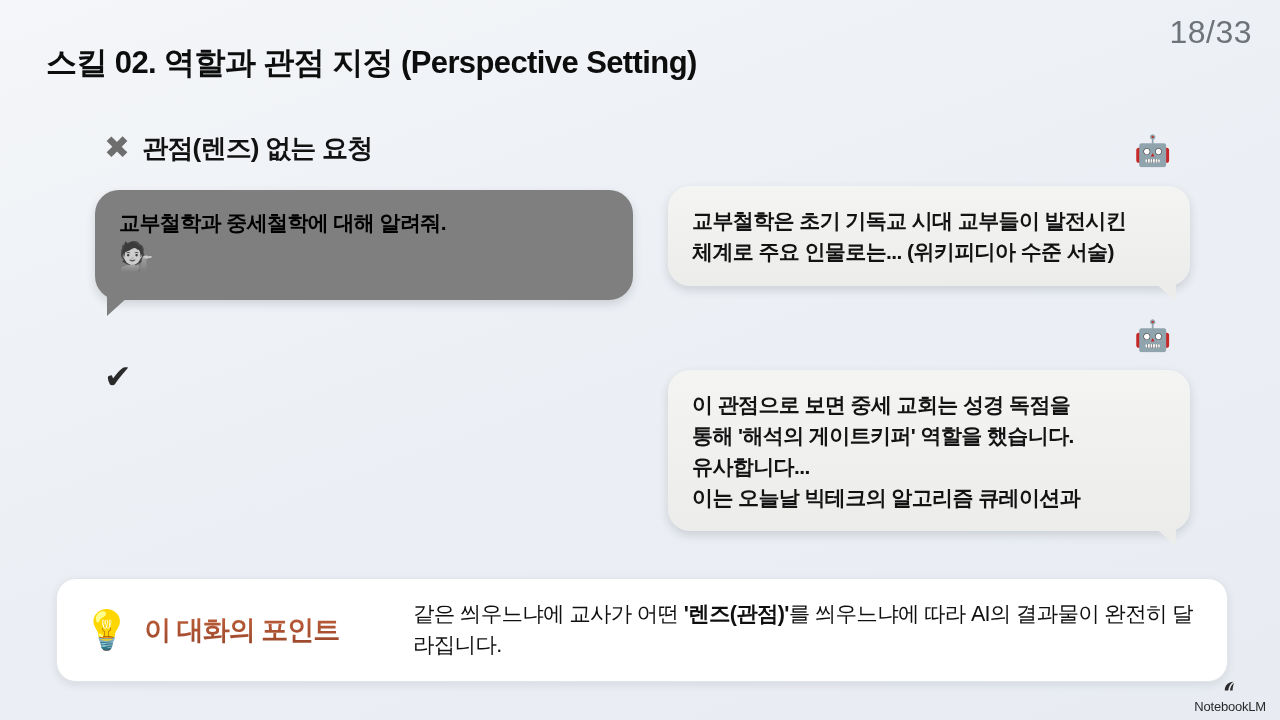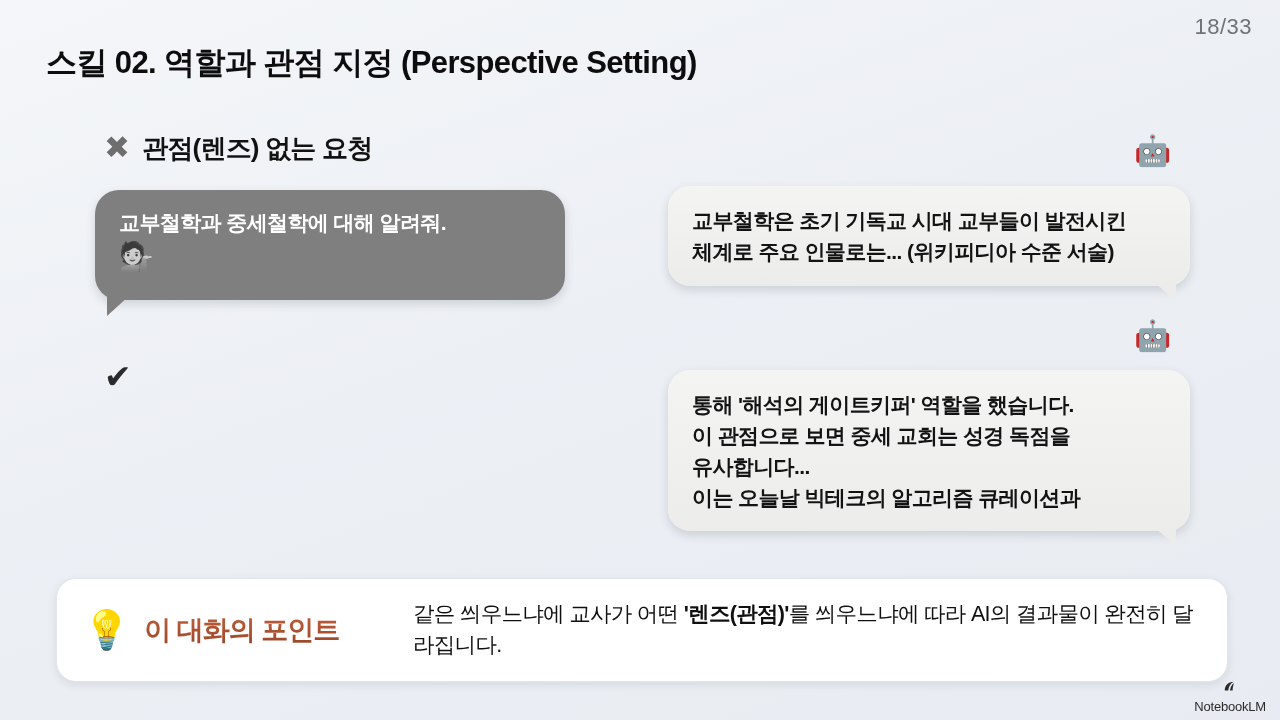--- a/index.html
+++ b/index.html
@@ -22,21 +22,21 @@
     width: 1280px;
     height: 720px;
     box-sizing: border-box;
   }
 
   
   .page-indicator {
     position: absolute;
     top: 14px;
     right: 28px;
-    font-size: 22px;
+    font-size: 32px;
     font-weight: 400;
     color: #6d7378;
     letter-spacing: 0.5px;
   }
 
   
   .slide-title {
     position: absolute;
     top: 42px;
     left: 46px;
@@ -85,24 +85,24 @@
   .bubble .tail {
     position: absolute;
     width: 0;
     height: 0;
   }
 
   
   .bubble.user-gray {
     left: 95px;
     top: 190px;
-    width: 470px;
+    width: 538px;
     min-height: 110px;
     background: #7f7f7f;
-    color: #ffffff;
+    color: #000000;
     font-weight: bold;
     border-radius: 24px;
   }
   .bubble.user-gray .tail {
     left: 12px;
     bottom: -16px;
     border-left: 22px solid #7f7f7f;
     border-bottom: 20px solid transparent;
     border-right: 0 solid transparent;
   }
@@ -261,22 +261,22 @@
   </div>
 
   <div class="section-header good">
     <span class="mark ok">✔</span>
   </div>
 
 
   <div class="robot-avatar r2">🤖</div>
 
   <div class="bubble ai ai-2">
+    <div>이 관점으로 보면 중세 교회는 성경 독점을</div>
     <div>통해 '해석의 게이트키퍼' 역할을 했습니다.</div>
-    <div>이 관점으로 보면 중세 교회는 성경 독점을</div>
     <div>유사합니다...</div>
     <div>이는 오늘날 빅테크의 알고리즘 큐레이션과</div>
     <span class="tail"></span>
   </div>
 
   <div class="callout">
     <div class="callout-label">
       <span class="bulb">💡</span>
       <span class="callout-label-text">이 대화의 포인트</span>
     </div>

